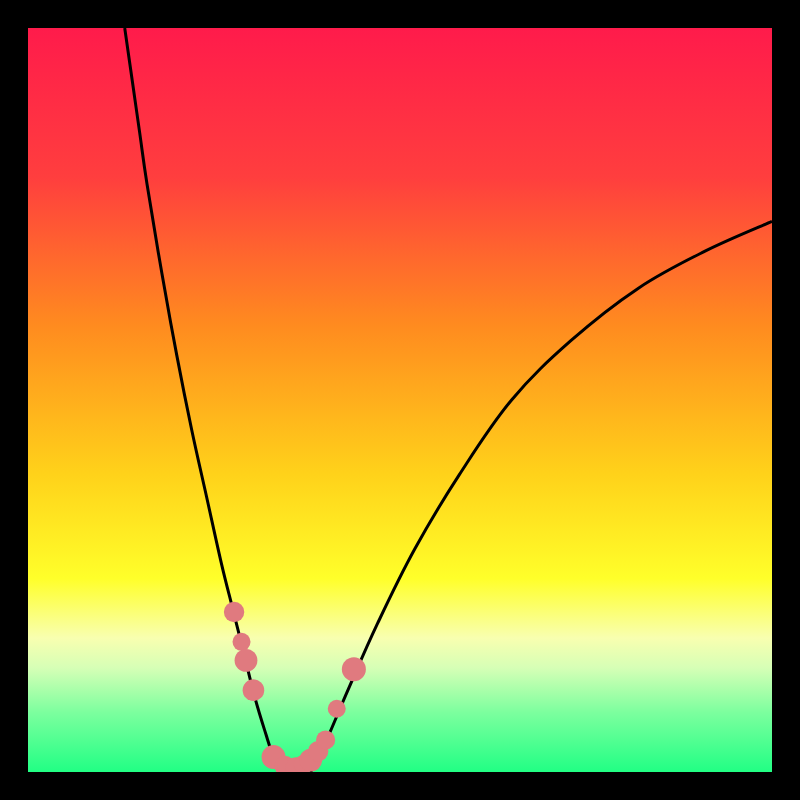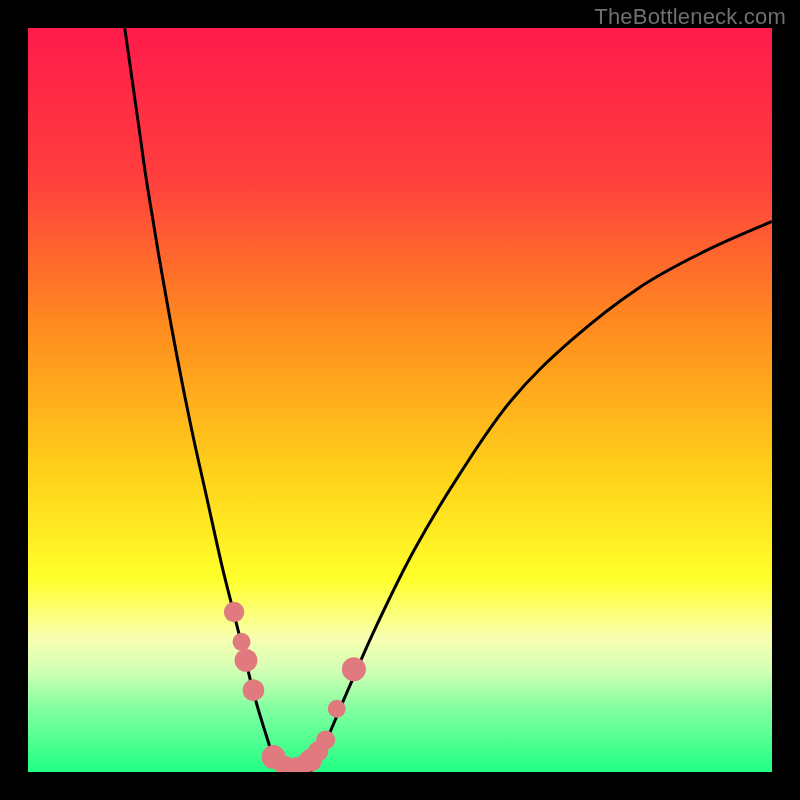--- a/index.html
+++ b/index.html
@@ -36,21 +36,20 @@
     width: 744px;
     height: 744px;
   }
   svg { display: block; }
 </style>
 </head>
 <body>
 
 <div class="frame">
 
-  <div class="watermark">TheBottleneck.com</div>
 
   <div class="plot">
     <svg id="chart-svg" width="744" height="744" viewBox="0 0 744 744">
       <defs>
         <linearGradient id="bg-grad" x1="0" y1="0" x2="0" y2="1">
 
         <stop offset="0%" stop-color="#ff1b4b"></stop>
             <stop offset="20%" stop-color="#ff3e3e"></stop>
             <stop offset="40%" stop-color="#ff8b1f"></stop>
             <stop offset="60%" stop-color="#ffd21a"></stop>

